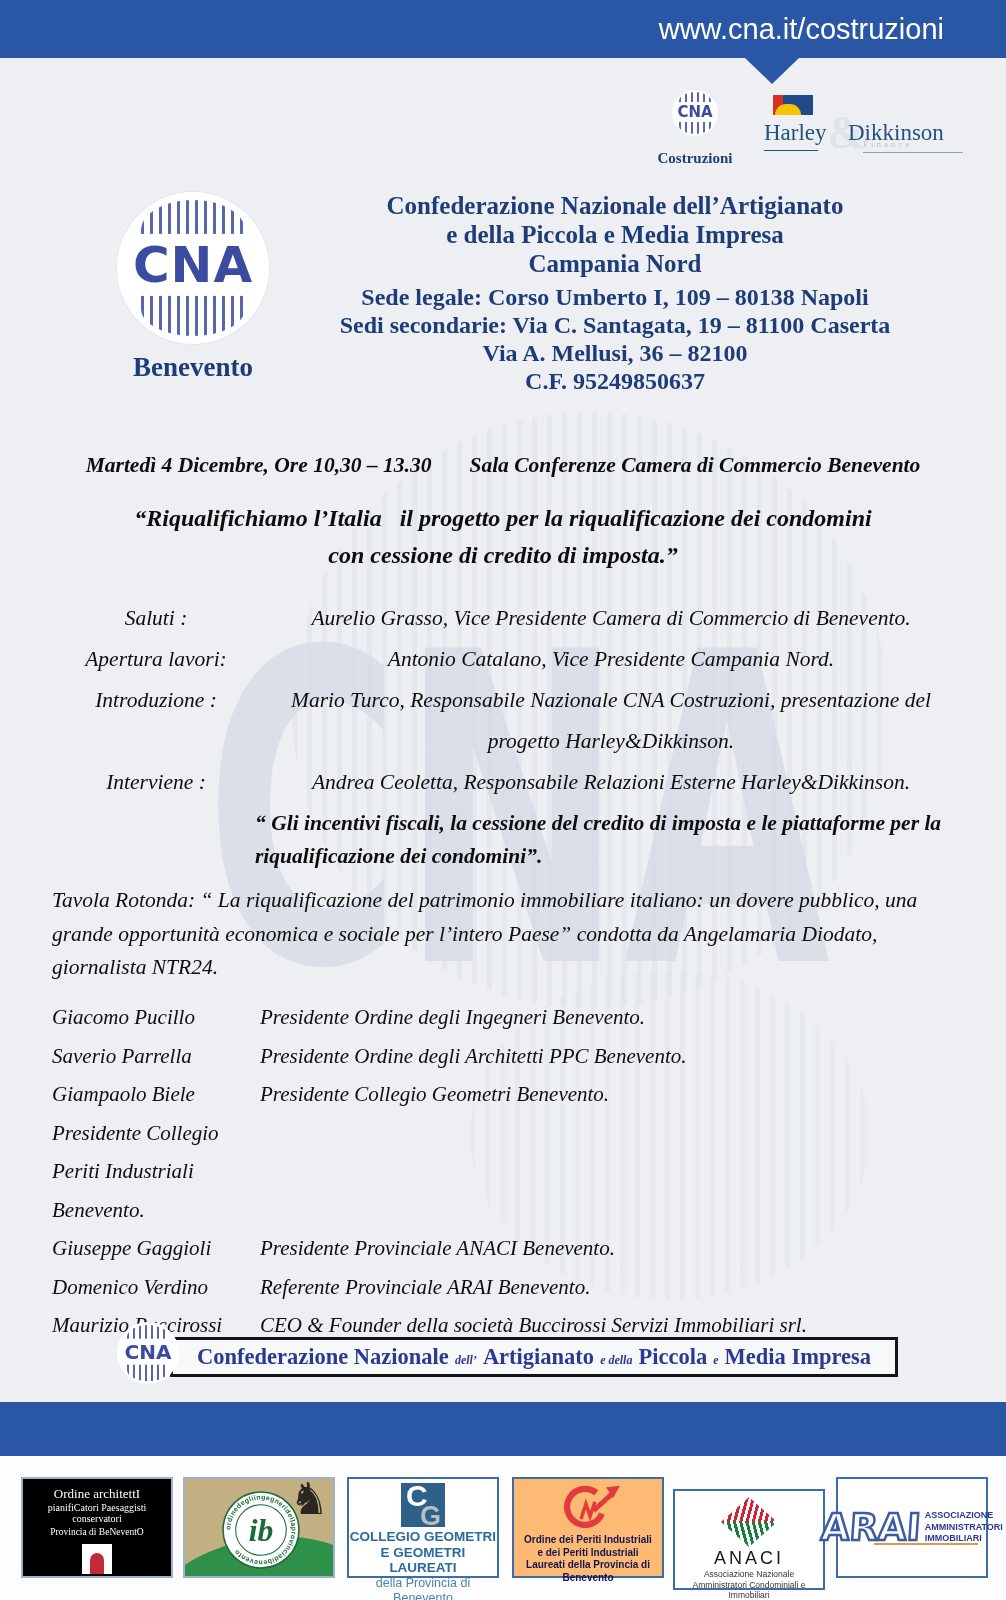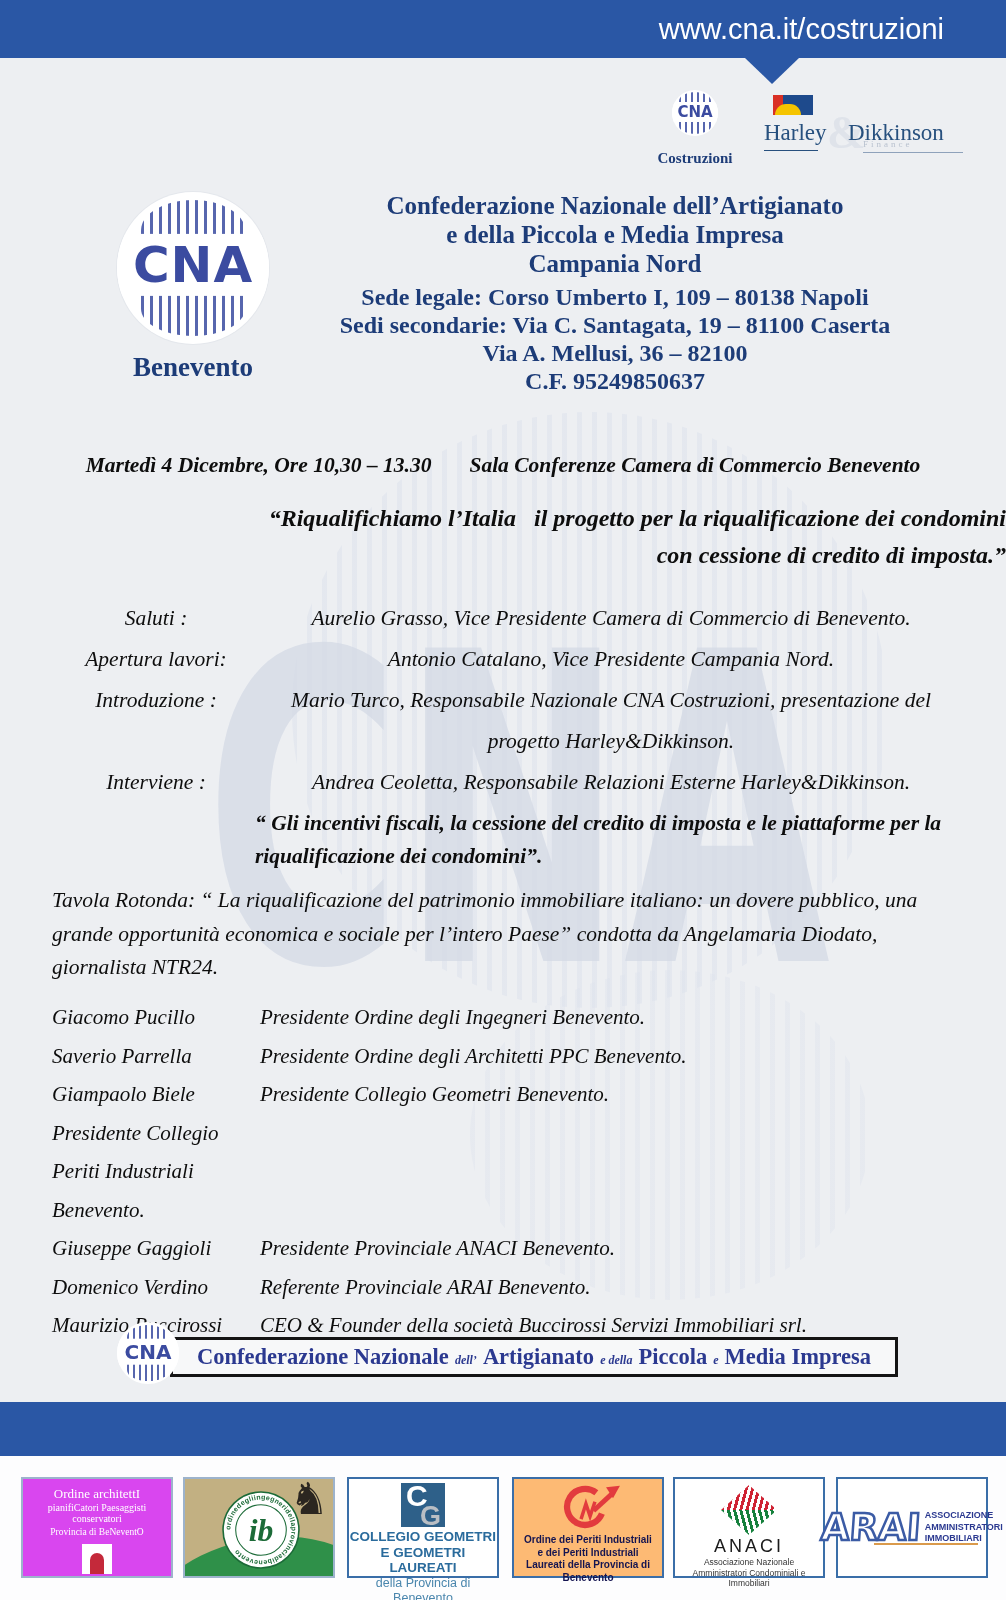--- a/index.html
+++ b/index.html
@@ -72,21 +72,21 @@
   .header p { margin:0; }
   .hl-a { font-size:25px; line-height:29px; }
   .hl-b { font-size:24px; line-height:28px; }
   .hgap { height:5px; }
 
   
   .eventline { left:0; top:453px; width:1006px; display:flex; justify-content:center; gap:38px;
     font-size:21.5px; font-weight:bold; font-style:italic; color:#0d0d0d; }
 
   
-  .quote { left:0; top:500px; width:1006px; text-align:right;
+  .quote { left:0; top:500px; width:1006px; text-align:center;
     font-size:24px; font-weight:bold; font-style:italic; color:#0d0d0d; line-height:37px; }
 
   
   .program { left:52px; top:598px; width:910px; color:#0d0d0d; }
   .prog-row { display:grid; grid-template-columns:208px 1fr;
     font-size:21.5px; font-style:italic; line-height:41px;text-align:center; }
   .prog-highlight { margin-left:203px; width:700px; margin-top:4px;
     font-size:21.5px; font-weight:bold; font-style:italic; line-height:33px; }
 
   
@@ -108,21 +108,21 @@
   .banner-cna .cna-circle { width:62px; height:62px; }
   .banner-cna .word { font-size:20px; padding:1px 0; }
 
   
   .footer-band  { left:0; top:1402px; width:1006px; height:54px; background:#2a57a5; }
   .footer-white { left:0; top:1456px; width:1006px; height:144px; background:#fdfdfe; }
   .plogo { position:absolute; top:21px; width:152px; height:101px; box-sizing:border-box;
     font-family:"Liberation Sans", sans-serif; }
 
   
-  .p-arch { left:21px; background:#d946ef; border:2px solid #9db3cc; color:#fff;
+  .p-arch { left:21px; background:#000000; border:2px solid #9db3cc; color:#fff;
     font-family:"Liberation Serif", serif; text-align:center; }
   .arch-l1 { padding-top:7px; font-size:13px; }
   .arch-l2 { font-size:10px; }
   .arch-l3 { font-size:10px; }
   .arch-l4 { font-size:9.5px; margin-top:3px; }
   .arch-door { position:relative; margin:7px auto 0; width:30px; height:30px; background:#fff; }
   .arch-door::after { content:""; position:absolute; left:8px; bottom:0; width:14px; height:21px;
     background:#c4293a; border-radius:7px 7px 0 0; }
 
   
@@ -144,21 +144,21 @@
   .cg-g { position:absolute; right:4px; bottom:-5px; font-size:27px; color:#b9bec4; font-weight:bold; }
   .geo-l1, .geo-l2 { font-size:13.5px; line-height:15.5px; color:#2a6b9c; font-weight:bold; }
   .geo-l3 { font-size:12.5px; line-height:15px; color:#4a86ad; }
 
   
   .p-per { left:512px; background:#fdba74; border:2px solid #3a6ea8; text-align:center; }
   .per-icon { display:block; margin:4px auto 1px; width:72px; height:50px; }
   .per-l { font-size:10px; line-height:12.5px; font-weight:bold; color:#141450; }
 
   
-  .p-ana { left:673px; background:#fff; border:2px solid #3a6ea8; text-align:center; }
+  .p-ana { left:673px; background:#fff; border:2px solid #3a6ea8; text-align:center;margin-top:12px; }
   .ana-diamond { position:relative; width:56px; height:50px; margin:6px auto 1px; }
   .ana-top { position:absolute; left:0; top:0; width:56px; height:25px;
     clip-path:polygon(50% 0, 100% 100%, 0 100%);
     background:repeating-linear-gradient(105deg,#cf2233 0 3px,#fff 3px 6px); }
   .ana-bot { position:absolute; left:0; top:25px; width:56px; height:25px;
     clip-path:polygon(0 0, 100% 0, 50% 100%);
     background:repeating-linear-gradient(75deg,#15803c 0 3px,#fff 3px 6px); }
   .ana-name { font-size:18px; letter-spacing:3px; color:#1a1a1a; }
   .ana-l { font-size:8.5px; line-height:10.5px; color:#333; }
 

